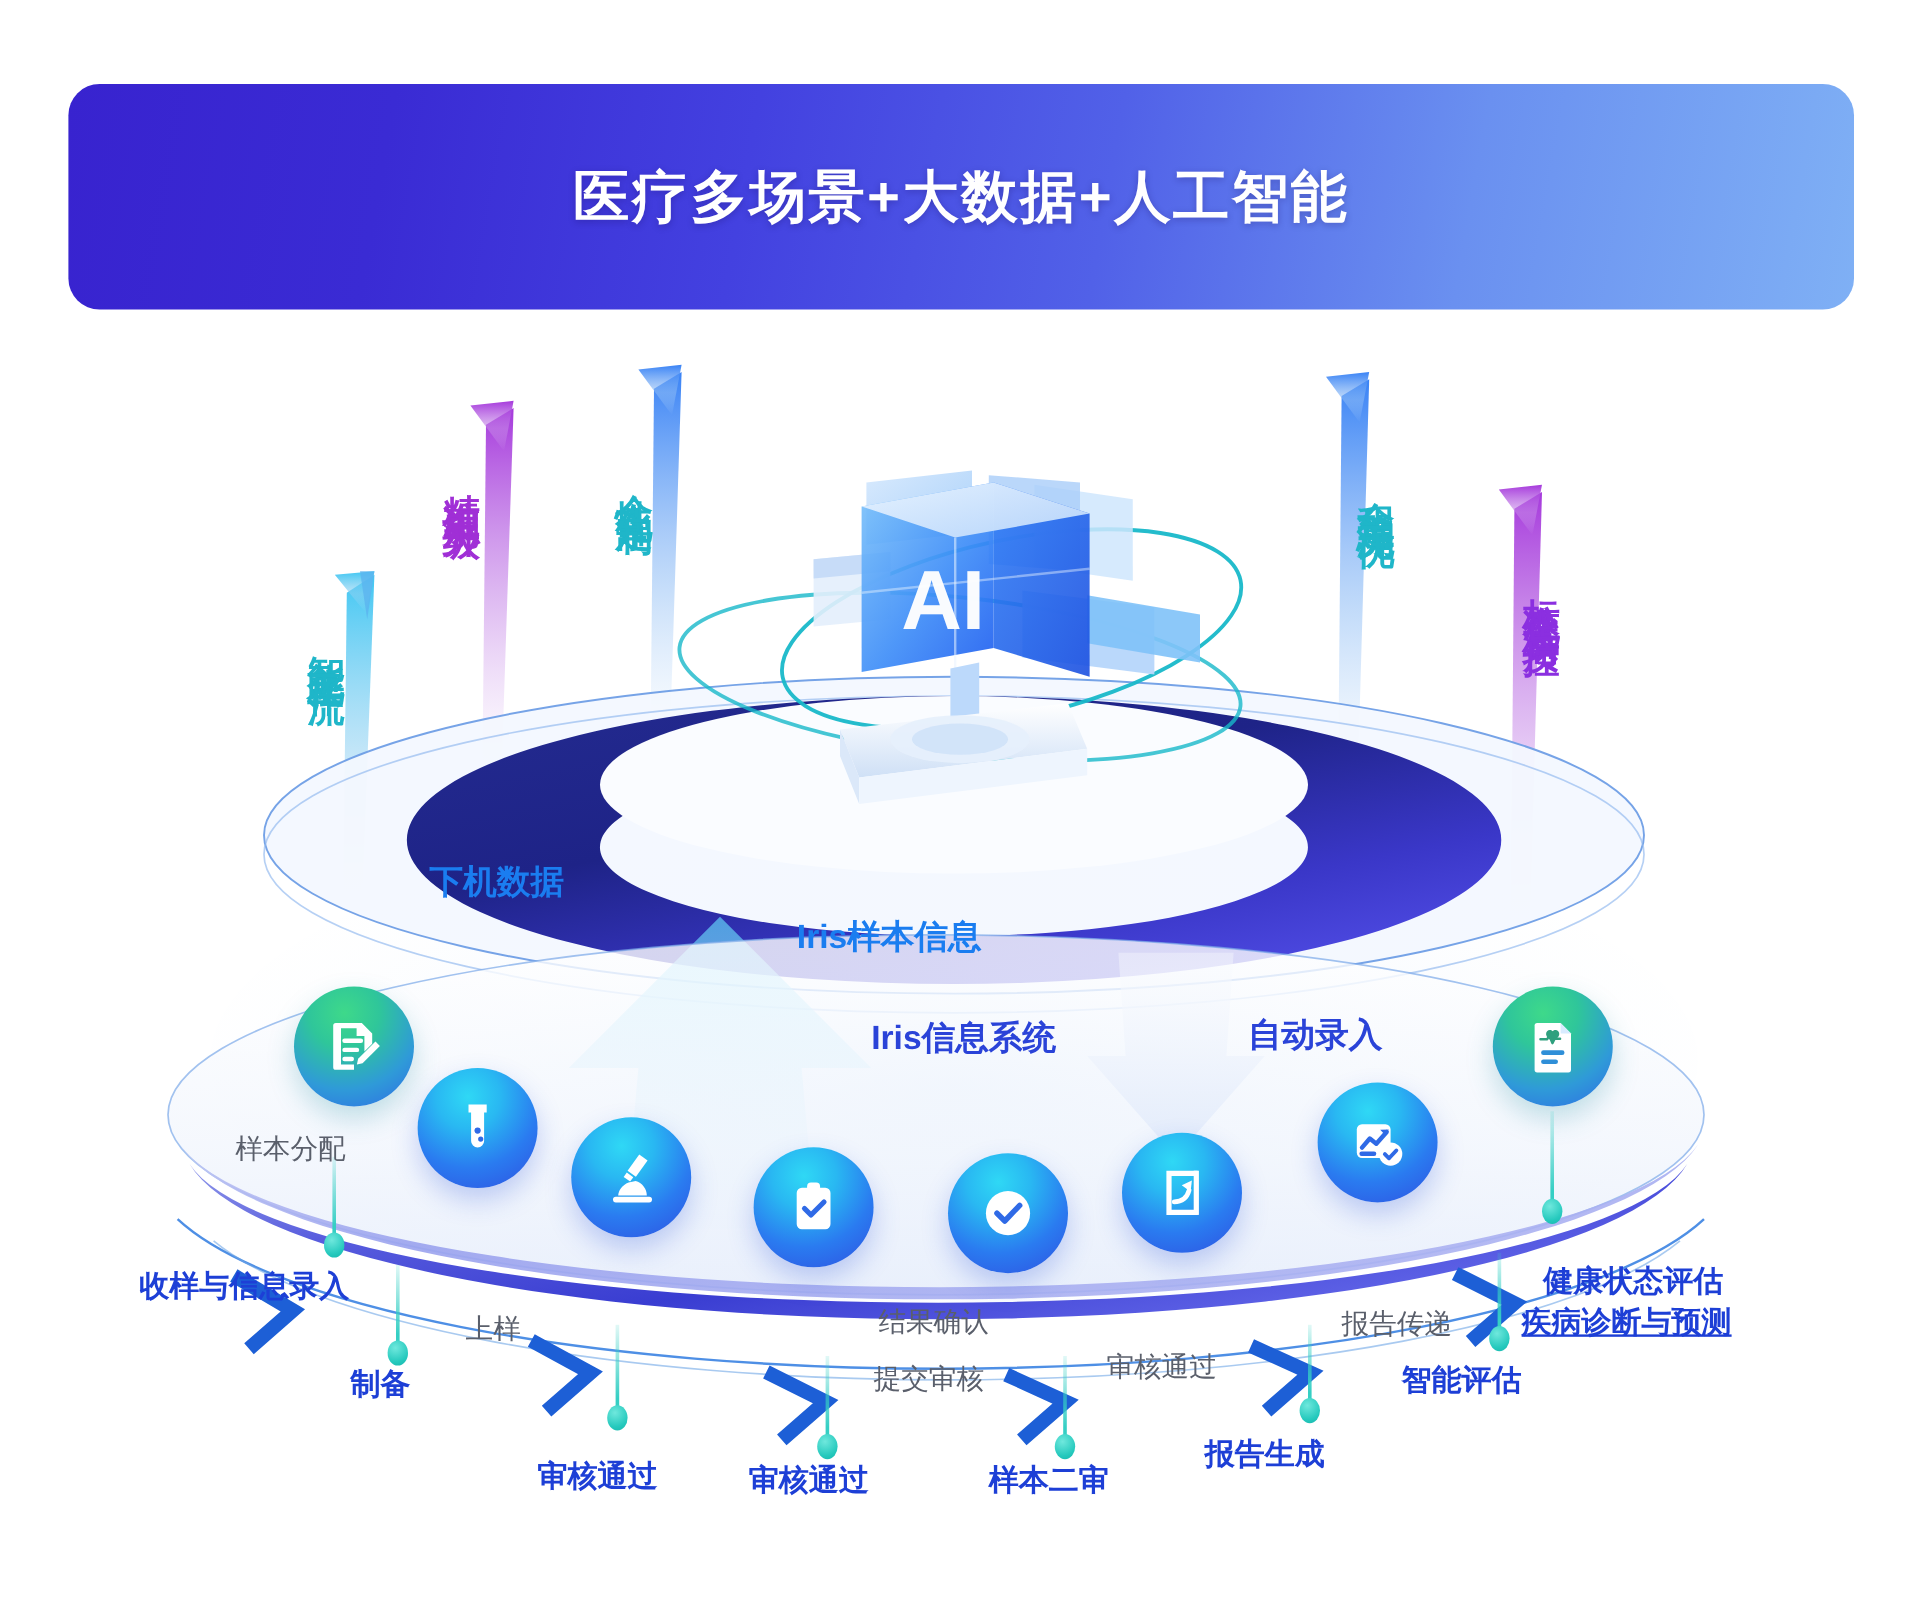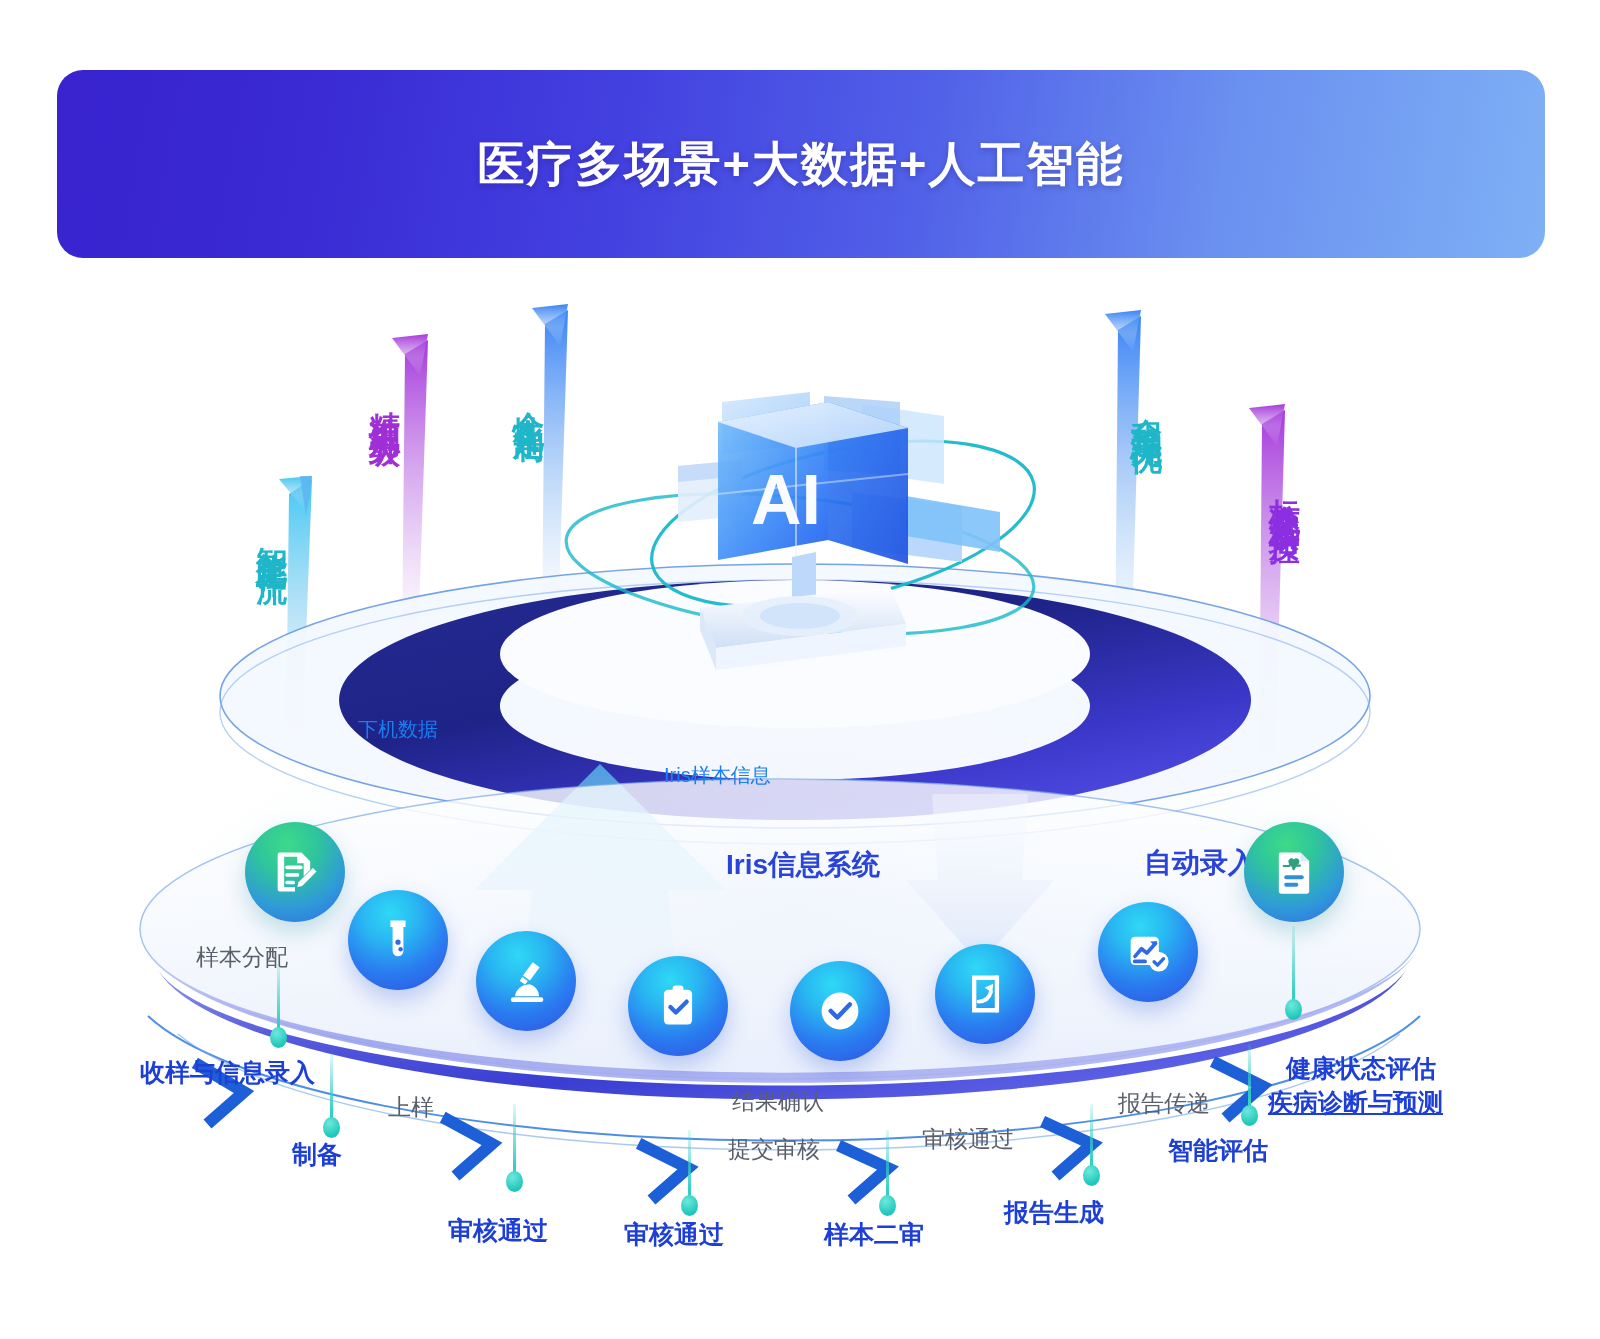--- a/index.html
+++ b/index.html
@@ -17,21 +17,21 @@
   .banner-l1{font-size:47px;line-height:60px;}
   .banner-l2{font-size:47px;line-height:62px;}
 
   
   .vlabel{position:absolute;writing-mode:vertical-rl;text-orientation:upright;
           font-size:31px;font-weight:bold;letter-spacing:5px;white-space:nowrap;}
 
   
   .tlabel{position:absolute;white-space:nowrap;}
 
-  .mid-label{font-size:20px;font-weight:normal;color:#1a7df0;}
+  .mid-label{font-size:28px;font-weight:bold;color:#1a7df0;}
   .mid-label2{font-size:28px;font-weight:bold;color:#2a43d8;}
 
   .step-label{font-size:25px;font-weight:bold;color:#1d3fd6;line-height:32px;}
   .trans-label{font-size:23px;color:#5a5f6b;}
 
   .badge{position:absolute;left:828px;top:537px;width:218px;height:48px;
          border:2px solid #6f8ce8;border-radius:9px;background:#eceefb;
          display:flex;align-items:center;justify-content:center;
          font-size:27px;font-weight:bold;color:#2c2fc0;letter-spacing:1px;
          box-shadow:0 2px 6px rgba(80,90,180,.13);}
@@ -252,21 +252,21 @@
   <div class="vlabel" style="left:250px;top:498px;color:#1fb6c9;">智能化工作流</div>
   <div class="vlabel" style="left:363px;top:363px;color:#a02fd6;">精准识别升级</div>
   <div class="vlabel" style="left:507px;top:363px;color:#1fb6c9;">个性化定制</div>
   <div class="vlabel" style="left:1125px;top:370px;color:#1fb6c9;">全程追溯无忧</div>
   <div class="vlabel" style="left:1263px;top:450px;color:#8b2fe0;">标准化分析与质控</div>
 
 
   <div class="tlabel mid-label" style="left:358px;top:692px;">下机数据</div>
   <div class="tlabel mid-label" style="left:664px;top:738px;">Iris样本信息</div>
   <div class="tlabel mid-label2" style="left:726px;top:822px;">Iris信息系统</div>
-  <div class="tlabel mid-label2" style="left:1144px;top:820px;">自动录入</div>
+  <div class="tlabel mid-label2" style="left:1040px;top:820px;">自动录入</div>
 
   <div class="icirc green" style="left:245px;top:798px;">
     <svg viewBox="0 0 48 48">
       <path fill="#fff" d="M10 6h20l8 8v8l-6 6V16h-6V10H14v28h10v4H10a2 2 0 0 1-2-2V8a2 2 0 0 1 2-2z"></path>
       <rect x="15" y="18" width="16" height="3.4" rx="1.7" fill="#fff"></rect>
       <rect x="15" y="25" width="13" height="3.4" rx="1.7" fill="#fff"></rect>
       <rect x="15" y="32" width="9" height="3.4" rx="1.7" fill="#fff"></rect>
       <path fill="#fff" d="M40.5 20.2l3.4 3.4-13.3 13.3-4.4 1 1-4.4z"></path>
     </svg>
   </div>
@@ -359,21 +359,21 @@
   <div class="leader" style="left:1292px;top:902px;height:78px;"></div>
   <div class="ldot" style="left:1285px;top:975px;"></div>
 
   <div class="tlabel trans-label" style="left:196px;top:918px;">样本分配</div>
   <div class="tlabel trans-label" style="left:388px;top:1068px;">上样</div>
   <div class="tlabel trans-label" style="left:732px;top:1062px;">结果确认</div>
   <div class="tlabel trans-label" style="left:728px;top:1110px;">提交审核</div>
   <div class="tlabel trans-label" style="left:922px;top:1100px;">审核通过</div>
   <div class="tlabel trans-label" style="left:1118px;top:1064px;">报告传递</div>
 
-  <div class="tlabel step-label" style="left:120px;top:1032px;padding-left:20px;">收样与信息录入</div>
+  <div class="tlabel step-label" style="left:96px;top:1032px;padding-left:20px;">收样与信息录入</div>
   <div class="tlabel step-label" style="left:292px;top:1114px;">制备</div>
   <div class="tlabel step-label" style="left:448px;top:1190px;">审核通过</div>
   <div class="tlabel step-label" style="left:624px;top:1194px;">审核通过</div>
   <div class="tlabel step-label" style="left:824px;top:1194px;text-align:center;">样本二审</div>
   <div class="tlabel step-label" style="left:1004px;top:1172px;">报告生成</div>
   <div class="tlabel step-label" style="left:1168px;top:1110px;">智能评估</div>
   <div class="tlabel step-label" style="left:1286px;top:1028px;">健康状态评估</div>
   <div class="tlabel step-label" style="left:1268px;top:1062px;text-decoration:underline;">疾病诊断与预测</div>
 
 </div>

